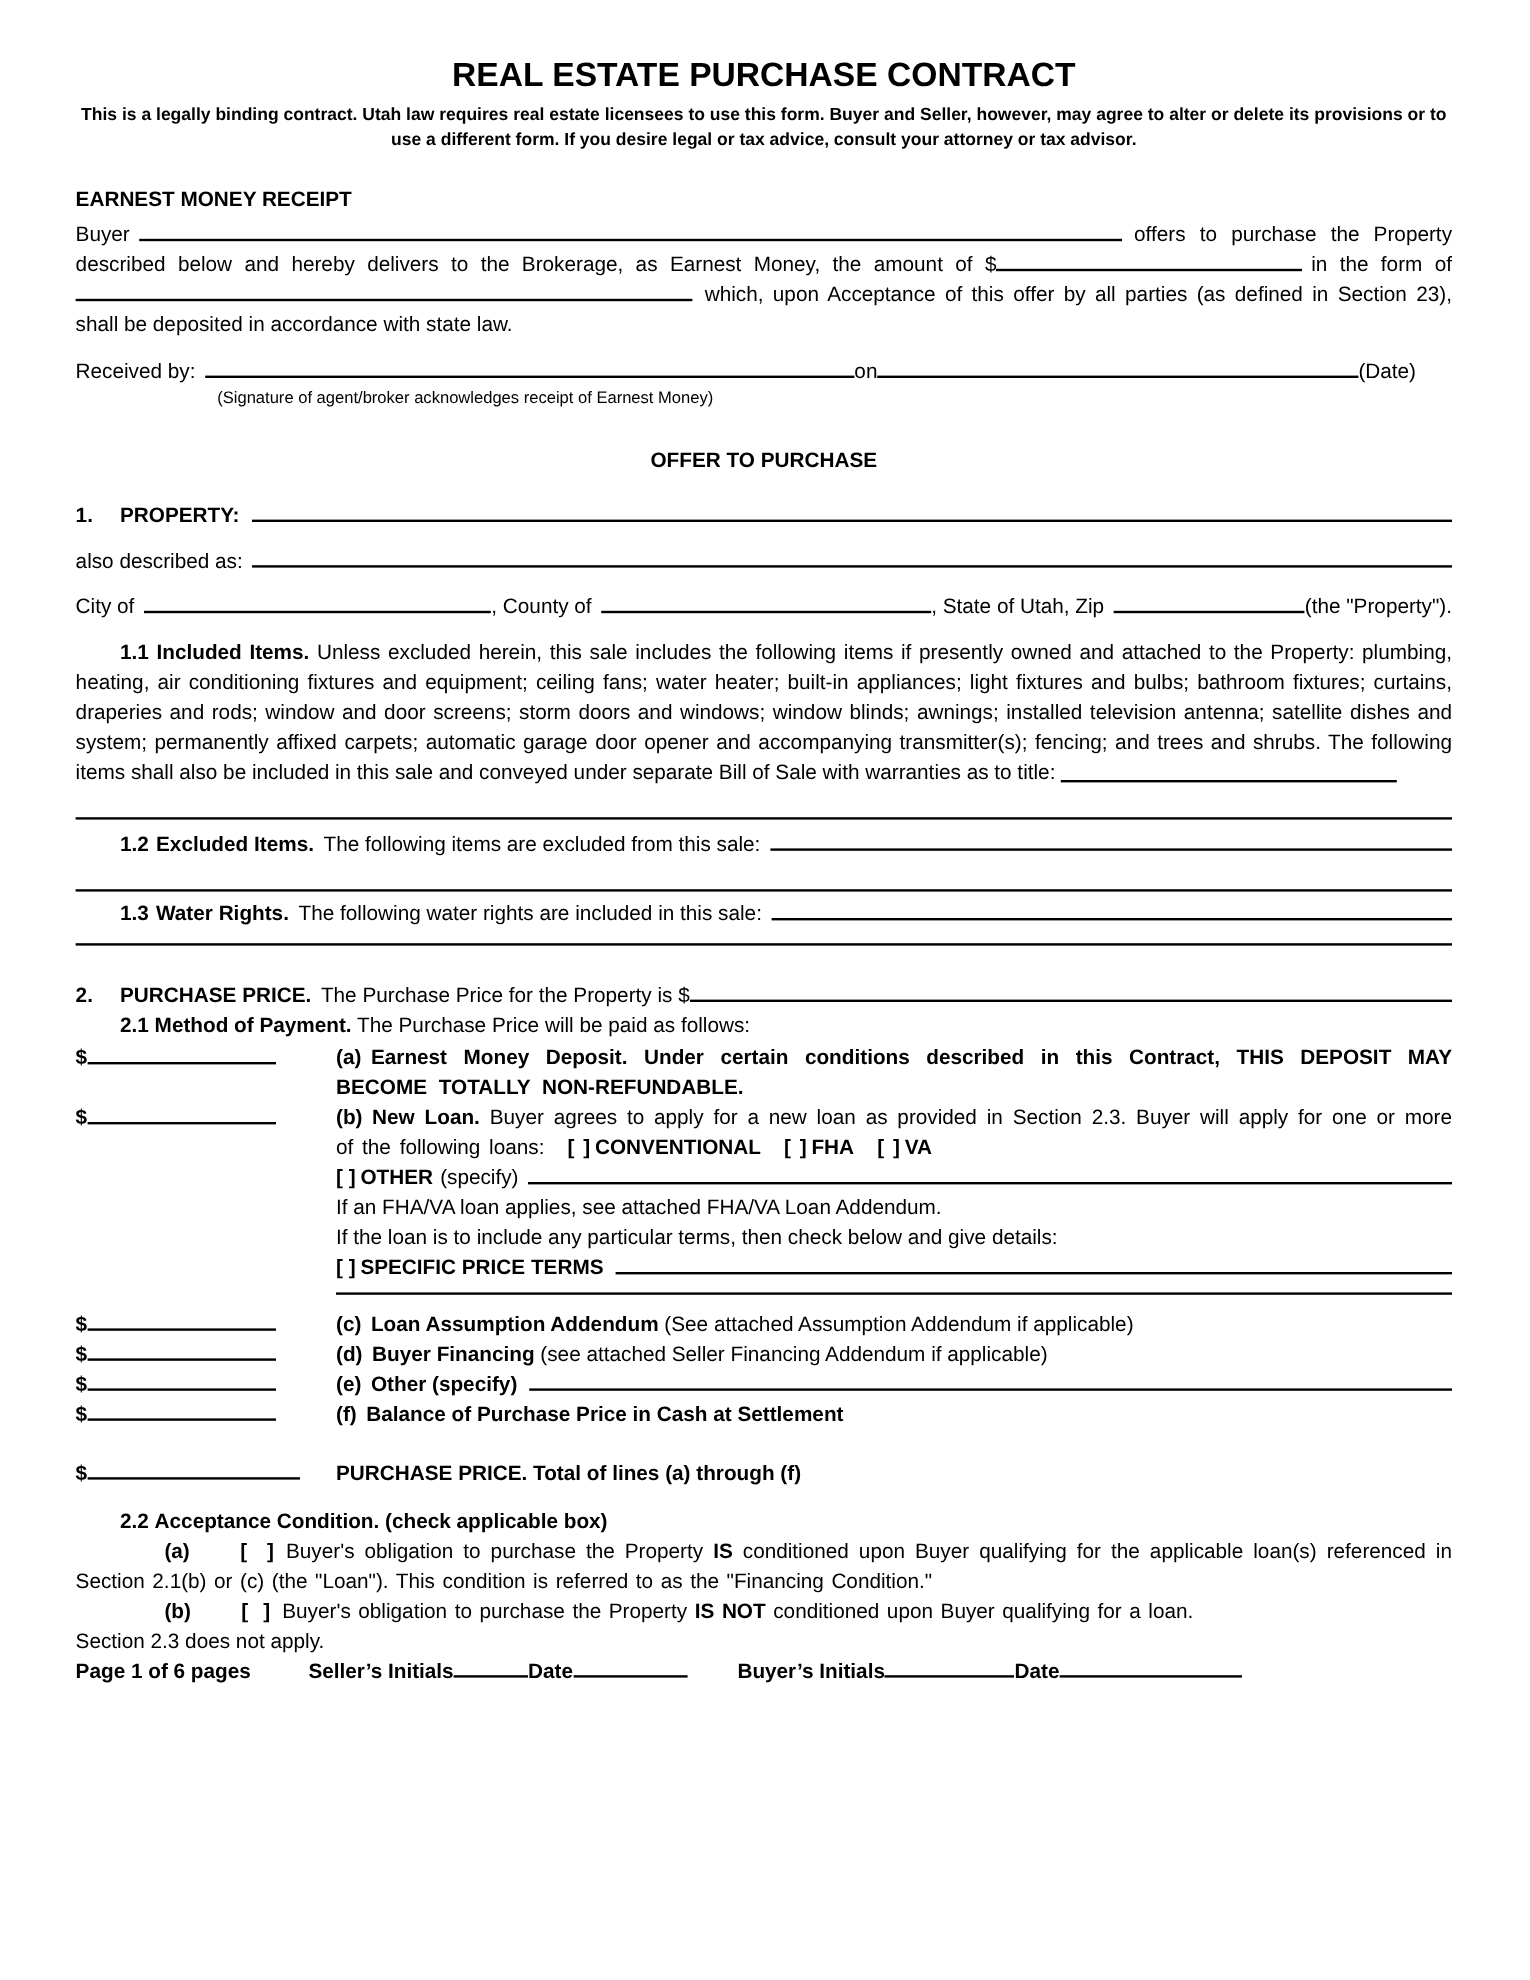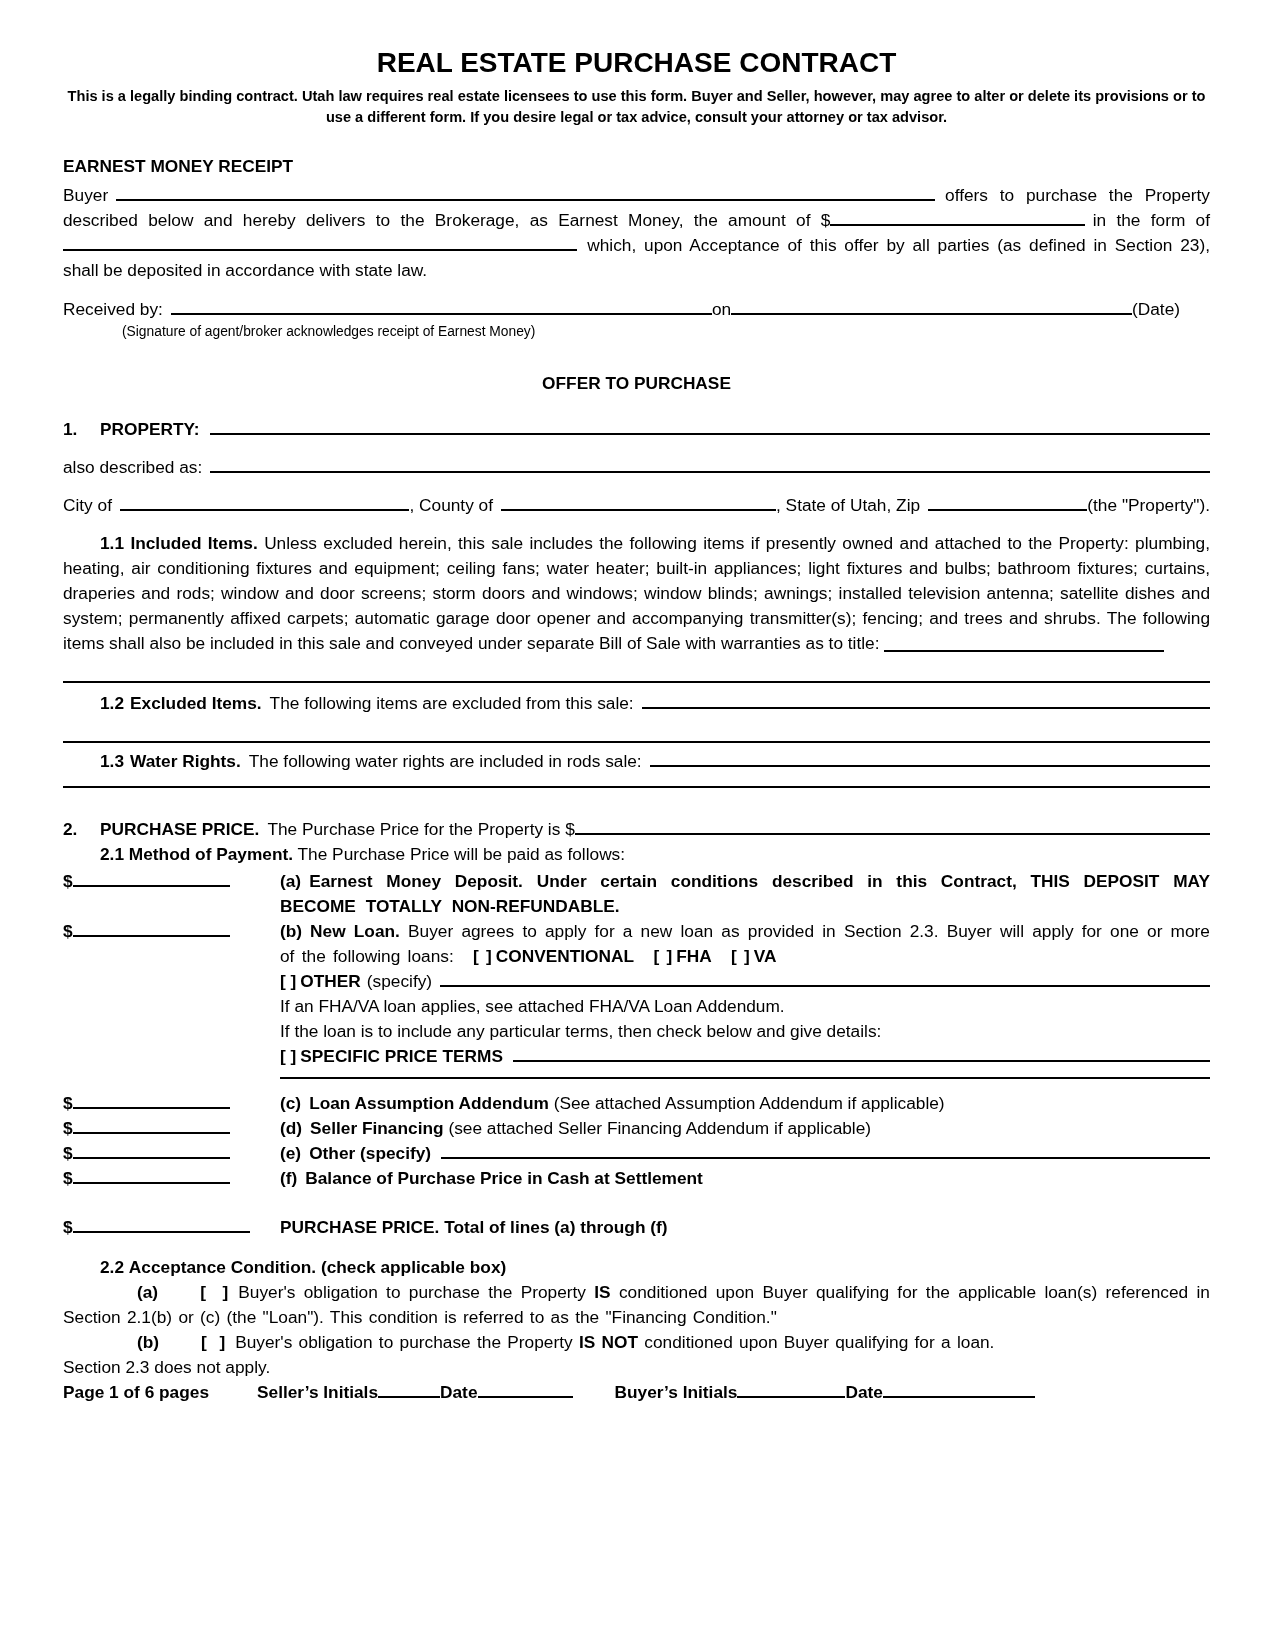--- a/index.html
+++ b/index.html
@@ -41,21 +41,21 @@
   .dline { display:flex; align-items:baseline; text-align:left; }
   .dtext { text-align:left; }
   .letter { margin-right:8px; }
   .cb { font-weight:700; white-space:pre; }
   .cb.opt { margin-left:12px; margin-right:4px; }
   .cont-rule { height:8px; border-bottom:2px solid #000; margin-bottom:4px; }
 
   .finp { text-align:justify; text-indent:74px; word-spacing:1.5px; }
   .finp .cb { margin:0 10px 0 42px; }
 
-  .signote { font-size:13.8px; line-height:20px; margin-left:59px; }
+  .signote { font-size:13.8px; line-height:20px; margin-left:118px; }
 
   .footer { display:flex; align-items:baseline; font-weight:700; }
   .fb1 { flex:0 0 62px; }  .fb2 { flex:0 0 95px; }
   .fb3 { flex:0 0 108px; } .fb4 { flex:0 0 152px; }
   .fgap1 { margin-left:48px; } .fgap2 { margin-left:42px; }
 </style>
 </head>
 <body>
 
 <div class="page">
@@ -128,21 +128,21 @@
     <span class="b" style="margin-right:6px;">1.2</span>
     <span class="b">Excluded Items.</span>
     <span style="margin-left:8px;">The following items are excluded from this sale:</span>
     <span class="blank grow" style="margin-left:8px;"></span>
   </div>
   <div class="rule"></div>
 
   <div class="frow pind" style="margin-top:6px;">
     <span class="b" style="margin-right:6px;">1.3</span>
     <span class="b">Water Rights.</span>
-    <span style="margin-left:8px;">The following water rights are included in rods sale:</span>
+    <span style="margin-left:8px;">The following water rights are included in this sale:</span>
     <span class="blank grow" style="margin-left:8px;"></span>
   </div>
   <div class="rule" style="height:12px;"></div>
 
   <div class="frow" style="margin-top:29px;">
     <span class="b num">2.</span>
     <span class="b">PURCHASE PRICE.</span>
     <span style="margin-left:8px;">The Purchase Price for the Property is $</span>
     <span class="blank grow"></span>
   </div>
@@ -206,21 +206,21 @@
       <span>(See attached Assumption Addendum if applicable)</span>
     </div>
   </div>
 
   <div class="pay">
     <div class="amt">
       <span class="b">$</span>
       <span class="blank"></span>
     </div>
     <div class="desc dtext">
-      <span class="b letter">(d)</span><span class="b">Seller Financing</span>
+      <span class="b letter">(d)</span><span class="b">Buyer Financing</span>
       <span>(see attached Seller Financing Addendum if applicable)</span>
     </div>
   </div>
 
   <div class="pay">
     <div class="amt">
       <span class="b">$</span>
       <span class="blank"></span>
     </div>
     <div class="desc">

